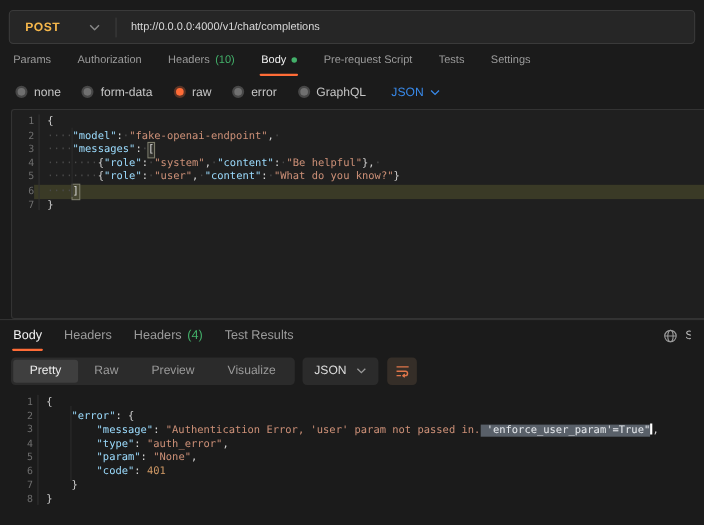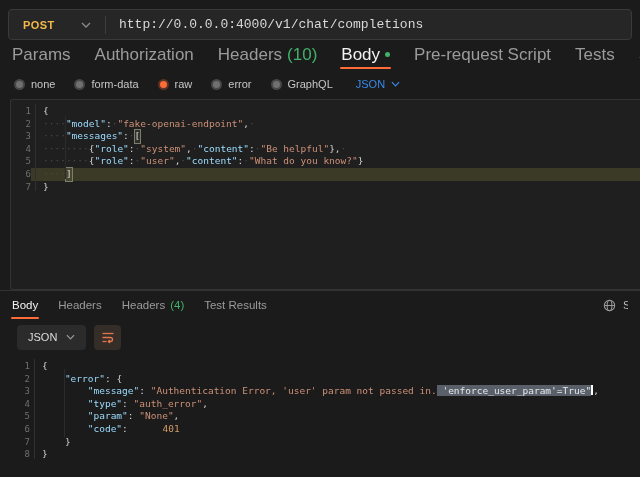--- a/index.html
+++ b/index.html
@@ -8,50 +8,50 @@
     font-family:"Liberation Sans",sans-serif;color:#cccccc;box-sizing:border-box;
   }
   .app *{box-sizing:border-box;}
 
   
   .url-row{padding:9px 8px 0 8px;}
   .url-bar{height:31px;display:flex;align-items:center;background:#262626;border:1px solid #3a3a3a;border-radius:4px;}
   .method{display:flex;align-items:center;padding:0 14px 0 14px;cursor:pointer;min-width:96px;justify-content:space-between;}
   .method-label{font-size:11px;font-weight:bold;letter-spacing:.4px;color:var(--method);}
   .vsep{width:1px;height:18px;background:#3d3d3d;flex:none;}
-  .url-text{padding-left:13px;font-size:13px;color:#d8d8d8;white-space:nowrap;font-family:Liberation Mono, monospace;}
-
-  
-  .req-tabs{display:flex;align-items:stretch;gap:24px;padding:0 12px;height:29px;font-size:17px;color:#9b9b9b;}
+  .url-text{padding-left:13px;font-size:10px;color:#d8d8d8;white-space:nowrap;}
+
+  
+  .req-tabs{display:flex;align-items:stretch;gap:24px;padding:0 12px;height:29px;font-size:10px;color:#9b9b9b;}
   .tab{position:relative;display:flex;align-items:center;gap:5px;cursor:pointer;white-space:nowrap;}
   .tab .count{color:var(--green);}
   .tab.active{color:#f2f2f2;}
   .tab.active::after{content:'';position:absolute;left:-1px;right:-1px;bottom:0;height:2px;background:var(--orange);border-radius:1px;}
   .dot{width:5px;height:5px;border-radius:50%;background:var(--green);flex:none;}
 
   
   .radio-row{display:flex;align-items:center;gap:19px;padding:0 14px;height:30px;font-size:11px;color:#c6c6c6;}
-  .radio{display:flex;align-items:center;gap:6px;cursor:pointer;white-space:nowrap;}
+  .radio{display:flex;gap:6px;cursor:pointer;white-space:nowrap;}
   .rdot{width:11px;height:11px;border-radius:50%;background:#707070;border:2px solid #474747;flex:none;}
   .radio.selected .rdot{background:#ff6c37;border-color:#5b3426;}
   .format-dd{display:flex;align-items:center;gap:6px;margin-left:4px;color:var(--blue);cursor:pointer;}
 
   
   .editor{margin-left:10px;position:relative;}
   .editor.panel{background:#1f1f1f;border:1px solid #333333;border-right:0;border-radius:3px 0 0 3px;height:191px;}
   .lines{position:relative;padding-top:5px;}
   .lines::before{content:'';position:absolute;left:24px;top:4px;bottom:2px;width:1px;background:#303030;}
   .lines::after{content:'';position:absolute;left:54px;top:16px;bottom:14px;width:1px;background:#2b2b2b;}
   .cl{display:flex;height:12.6px;line-height:12.6px;font-family:"DejaVu Sans Mono",monospace;font-size:9.5px;}
   .g{width:20px;flex:none;text-align:right;color:#6f6f6f;font-size:9px;}
   .c{flex:1;padding-left:12px;white-space:pre;}
   .cl-active .c{background:var(--activeline);}
   .t-k{color:var(--key);}
   .t-s{color:var(--str);}
-  .t-n{color:var(--num);margin-left:29px;}
+  .t-n{color:var(--num);}
   .t-p{color:#d4d4d4;}
   .t-w{color:#4a4a4a;}
   .t-bm{color:#d8d8d8;display:inline-block;outline:1px solid #7d7d6c;background:rgba(130,130,100,.18);}
   .t-sel{background:var(--selbg);color:#e6e9ed;}
   .t-cur{display:inline-block;width:2px;height:10px;background:#ffffff;vertical-align:-1px;}
 
   .divider{height:1px;background:#323232;}
 
   
   .resp-tabs{display:flex;align-items:stretch;gap:20px;padding:0 12px;height:28px;font-size:11.5px;color:#9b9b9b;position:relative;}
@@ -196,20 +196,34 @@
           <circle cx="7" cy="7" r="5.6"></circle>
           <ellipse cx="7" cy="7" rx="2.6" ry="5.6"></ellipse>
           <path d="M1.4 7h11.2"></path>
         </g>
       </svg>
       <span class="clip-s">S</span>
     </div>
   </div>
 
   <div class="resp-toolbar">
+    <div class="views">
+      <div class="view active">
+          <span>Pretty</span>
+        </div>
+      <div class="view">
+          <span>Raw</span>
+        </div>
+      <div class="view">
+          <span>Preview</span>
+        </div>
+      <div class="view">
+          <span>Visualize</span>
+        </div>
+    </div>
     <div class="fmt-dd">
       <span>JSON</span>
       <svg width="9" height="6" viewBox="0 0 10 6">
           <path d="M1 1l4 4 4-4" stroke="#9a9a9a" stroke-width="1.3" fill="none"></path>
         </svg>
     </div>
     <div class="wrap-btn">
       <svg width="14" height="14" viewBox="0 0 14 14">
         <g stroke="#e0764a" stroke-width="1.3" fill="none">
           <path d="M1.5 3.5h11"></path>

